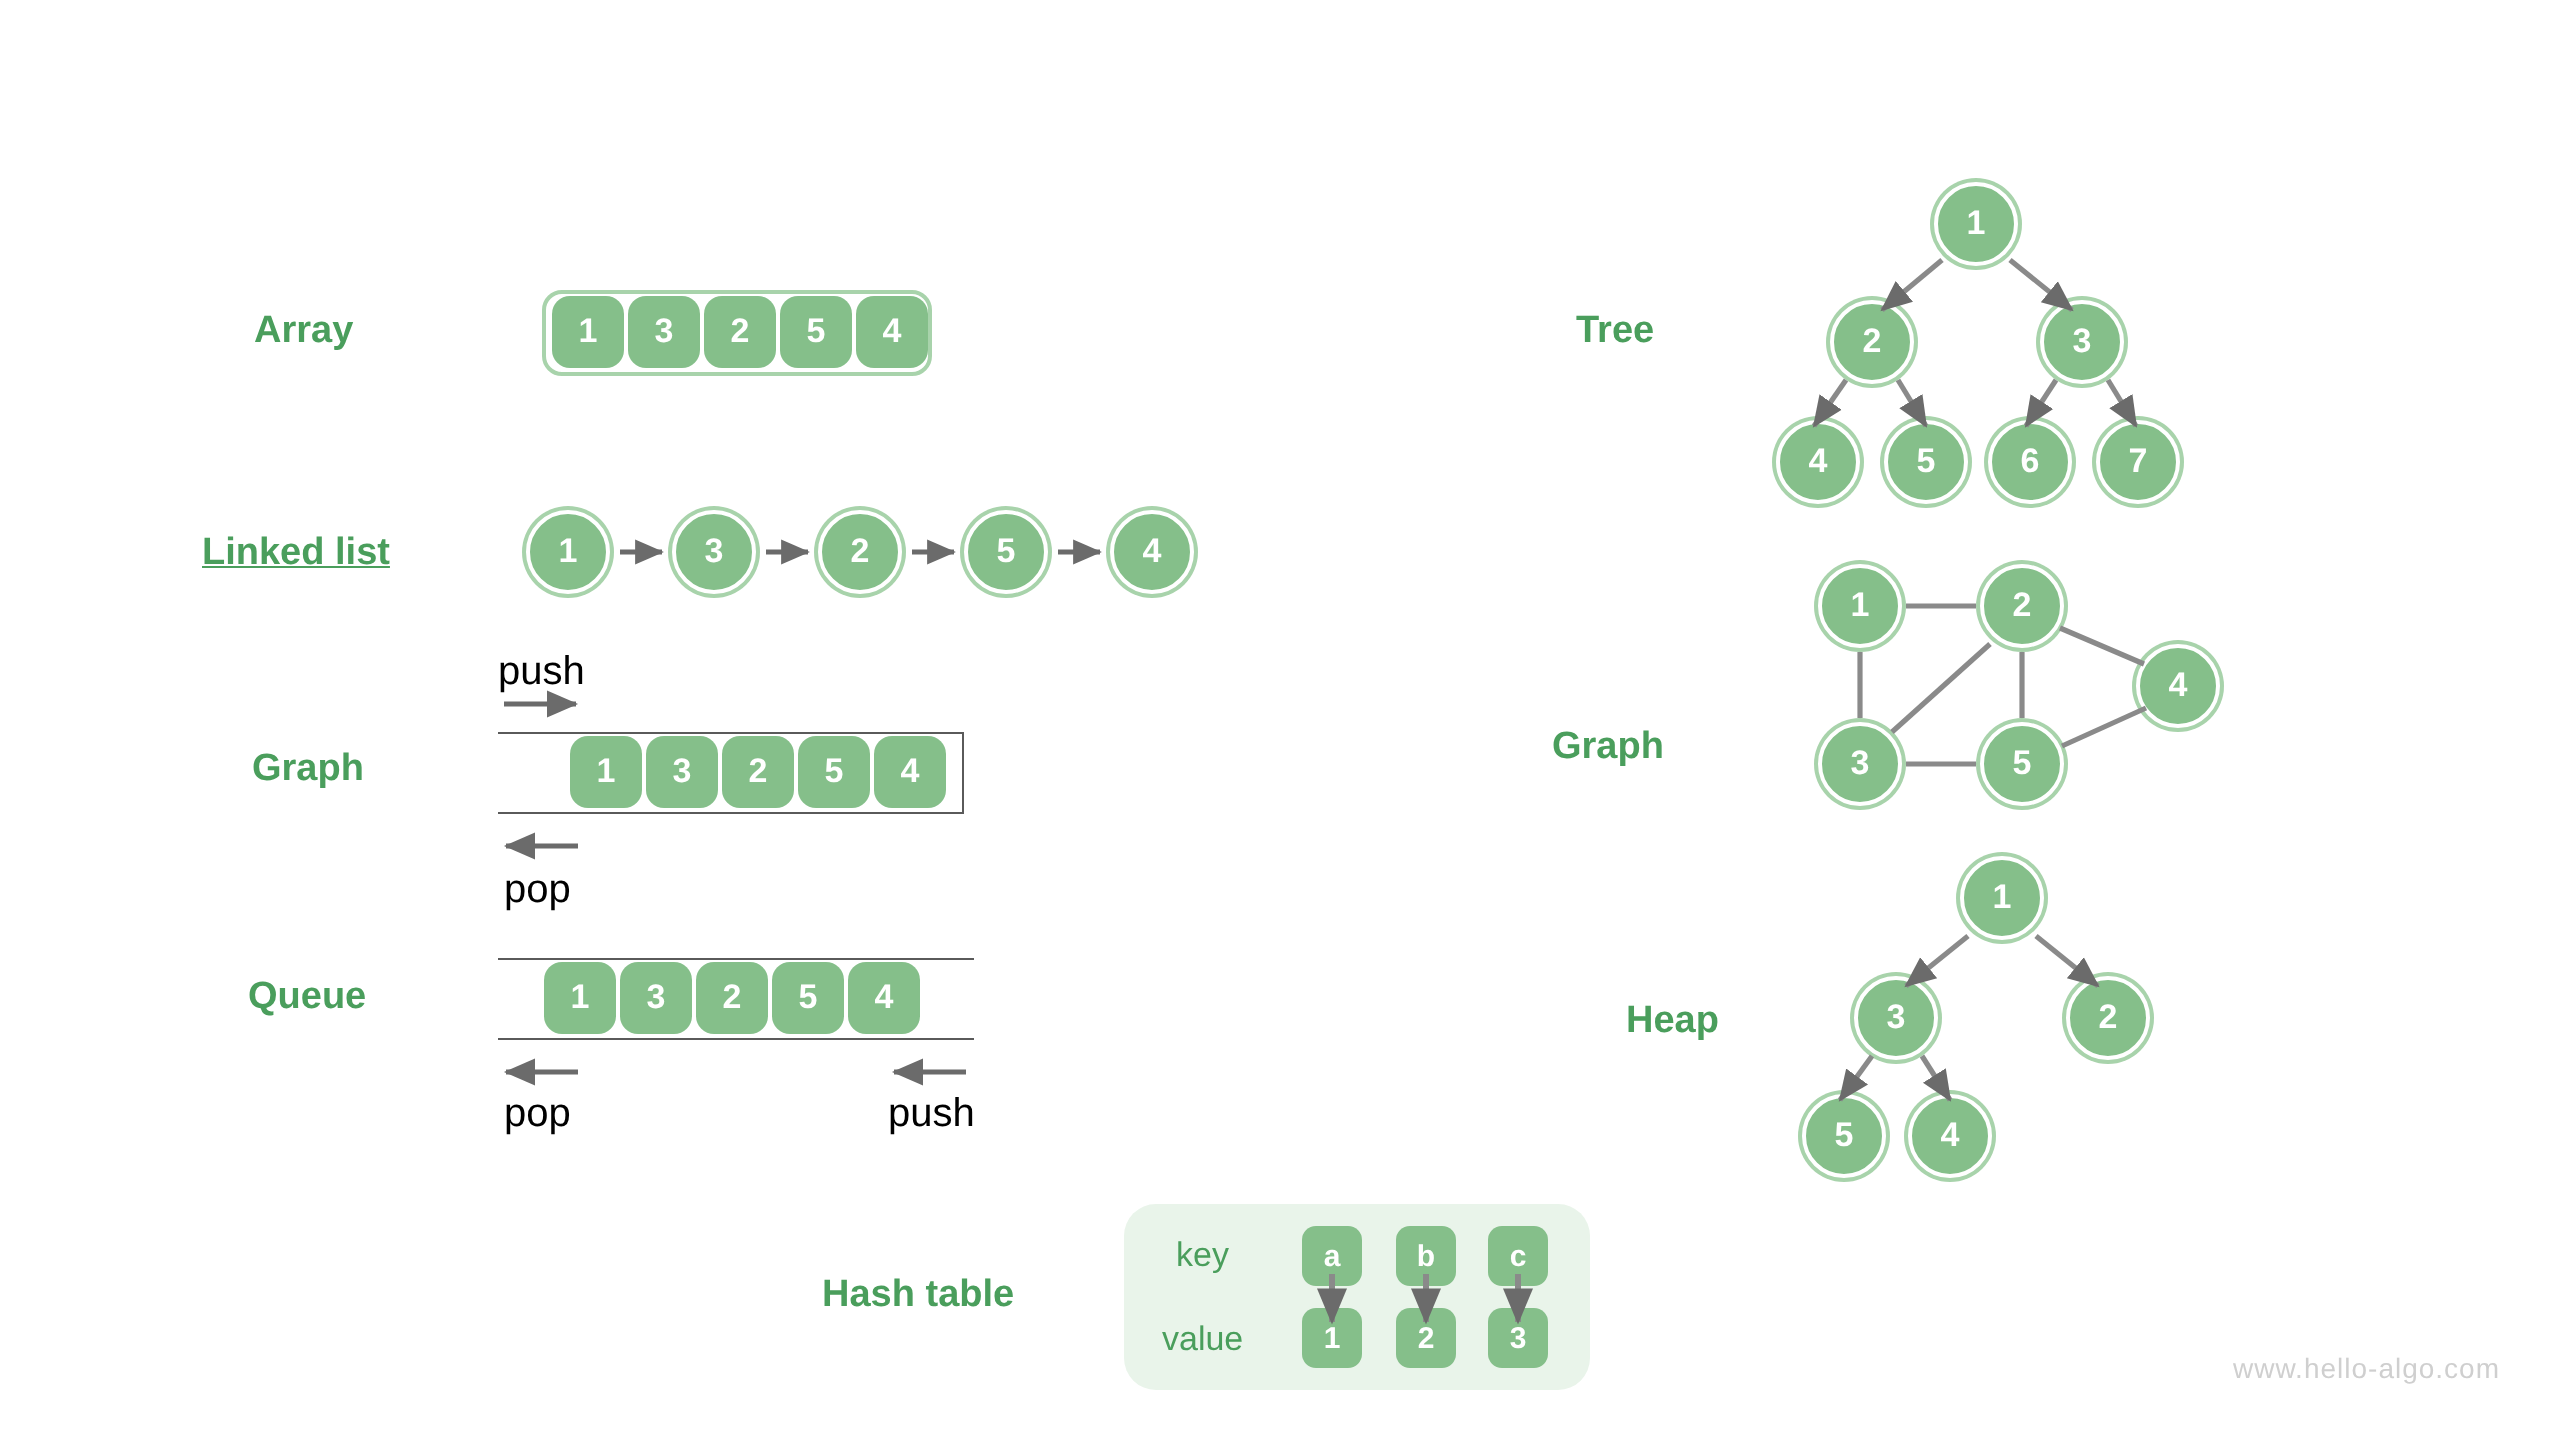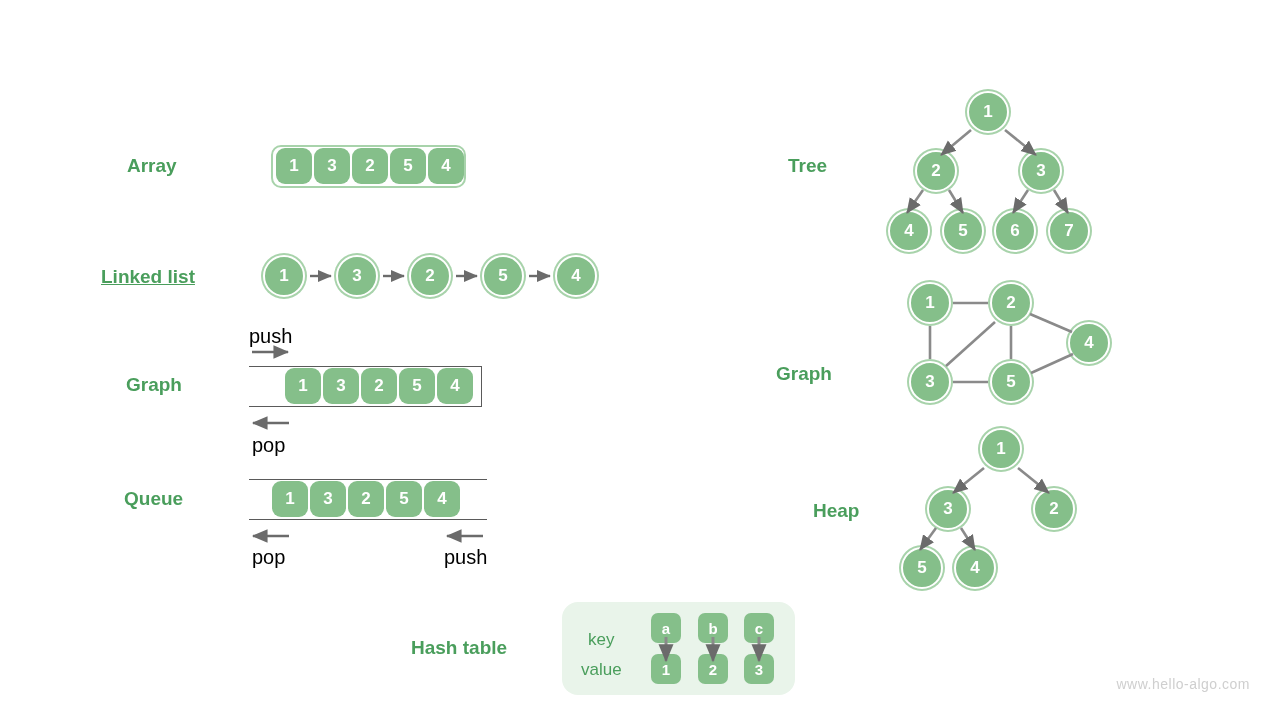--- a/index.html
+++ b/index.html
@@ -212,21 +212,21 @@
   <div id="queue-frame"></div>
   <div class="cell" style="left:272px;top:481px;">1</div>
   <div class="cell" style="left:310px;top:481px;">3</div>
   <div class="cell" style="left:348px;top:481px;">2</div>
   <div class="cell" style="left:386px;top:481px;">5</div>
   <div class="cell" style="left:424px;top:481px;">4</div>
   <div class="annot" style="left:252px;top:546px;">pop</div>
   <div class="annot" style="left:444px;top:546px;">push</div>
 
   <div id="hash-panel"></div>
-  <div class="hash-rowlabel" style="left:588px;top:618px;margin-top:12px;">key</div>
+  <div class="hash-rowlabel" style="left:588px;top:618px;">key</div>
   <div class="hash-rowlabel" style="left:581px;top:660px;">value</div>
   <div class="cell cell-sm" style="left:651px;top:613px;">a</div>
   <div class="cell cell-sm" style="left:698px;top:613px;">b</div>
   <div class="cell cell-sm" style="left:744px;top:613px;">c</div>
   <div class="cell cell-sm" style="left:651px;top:654px;">1</div>
   <div class="cell cell-sm" style="left:698px;top:654px;">2</div>
   <div class="cell cell-sm" style="left:744px;top:654px;">3</div>
 
   <div class="node" style="left:967px;top:91px;">1</div>
   <div class="node" style="left:915px;top:150px;">2</div>

